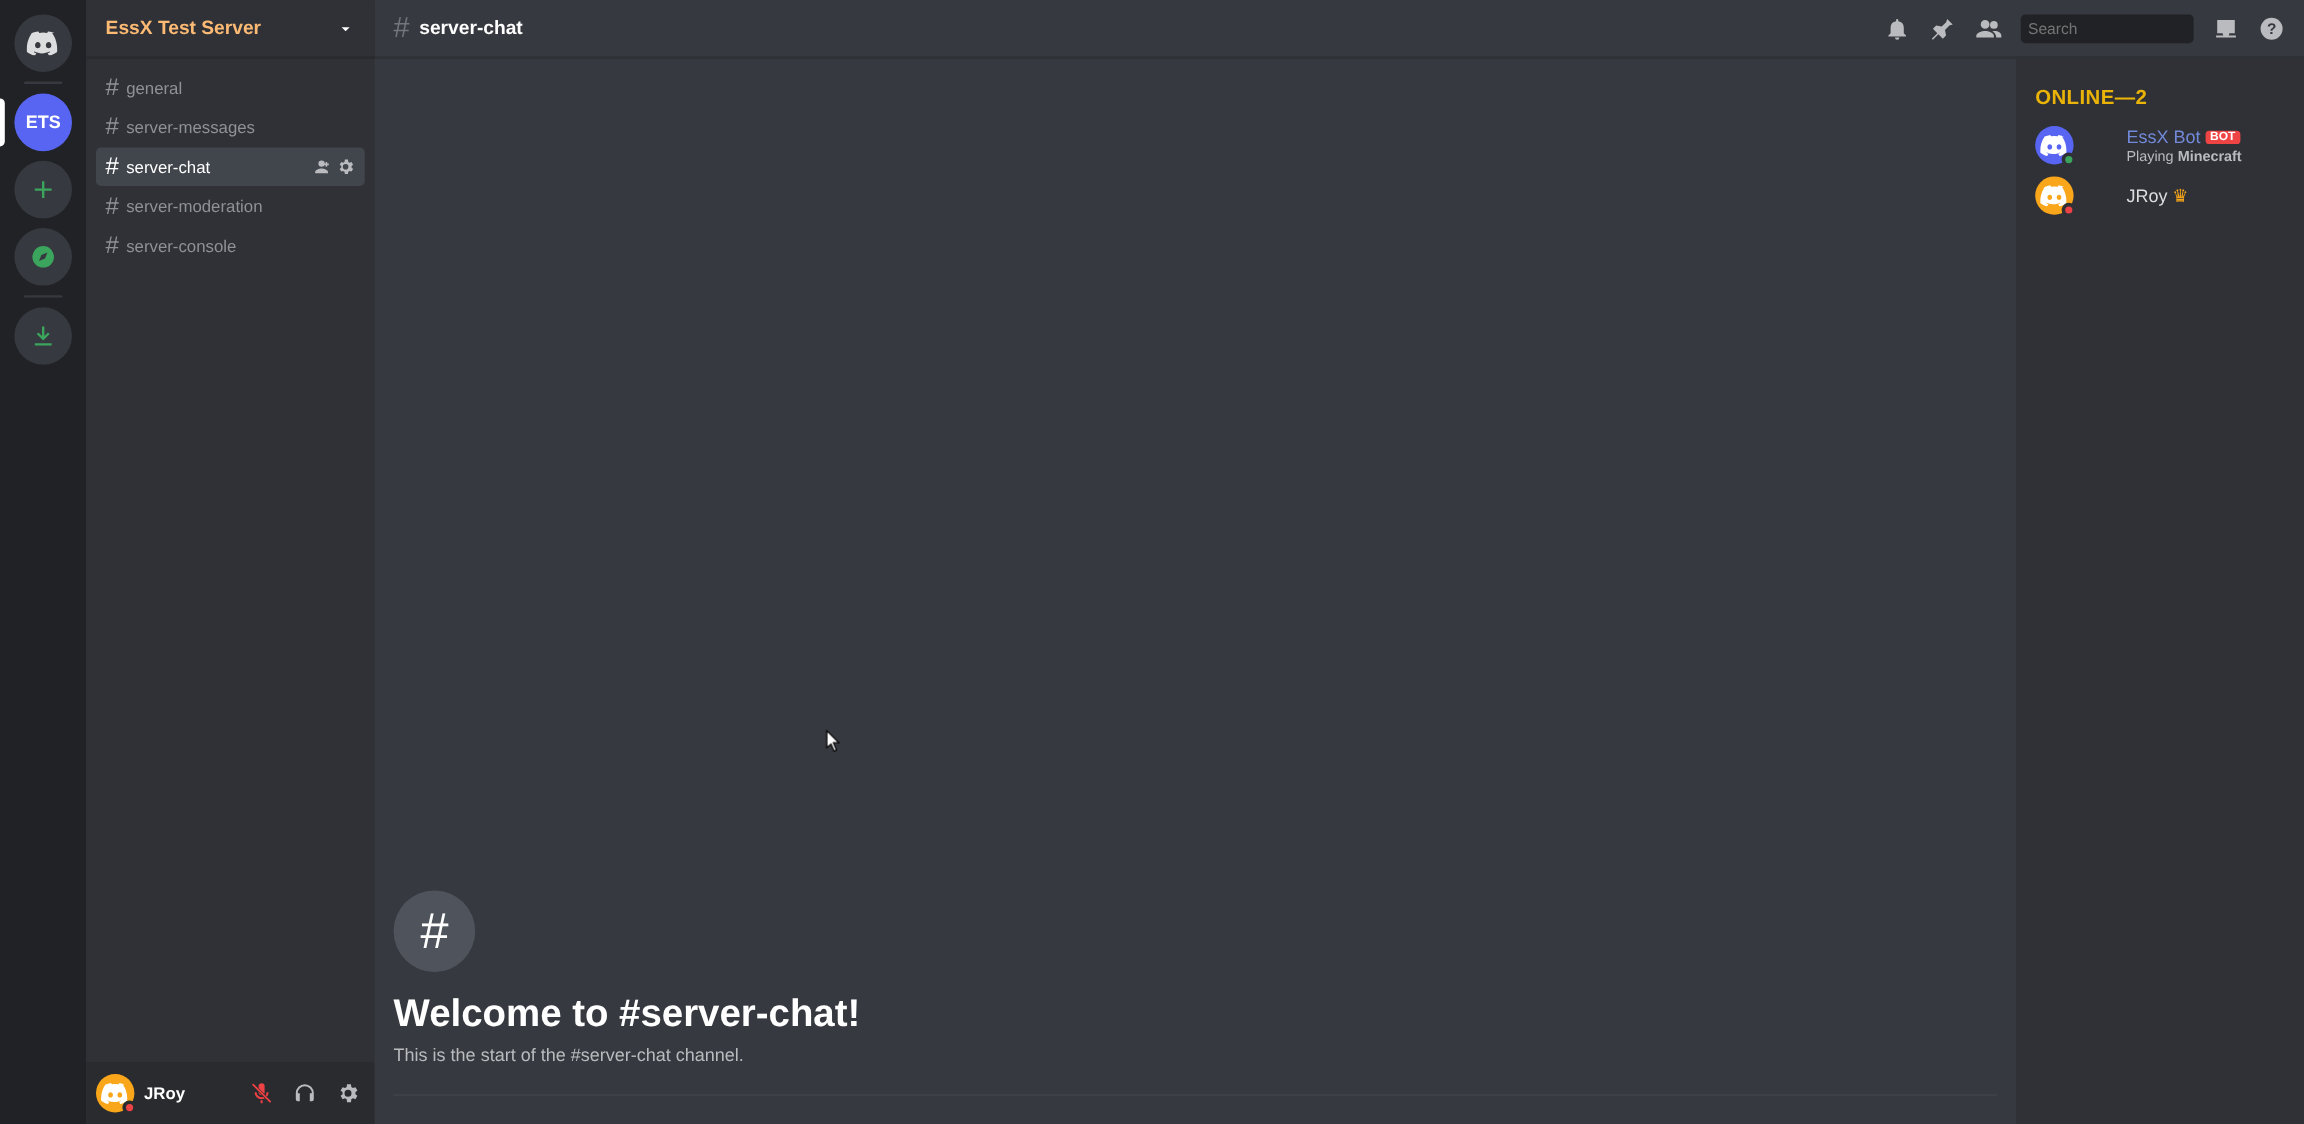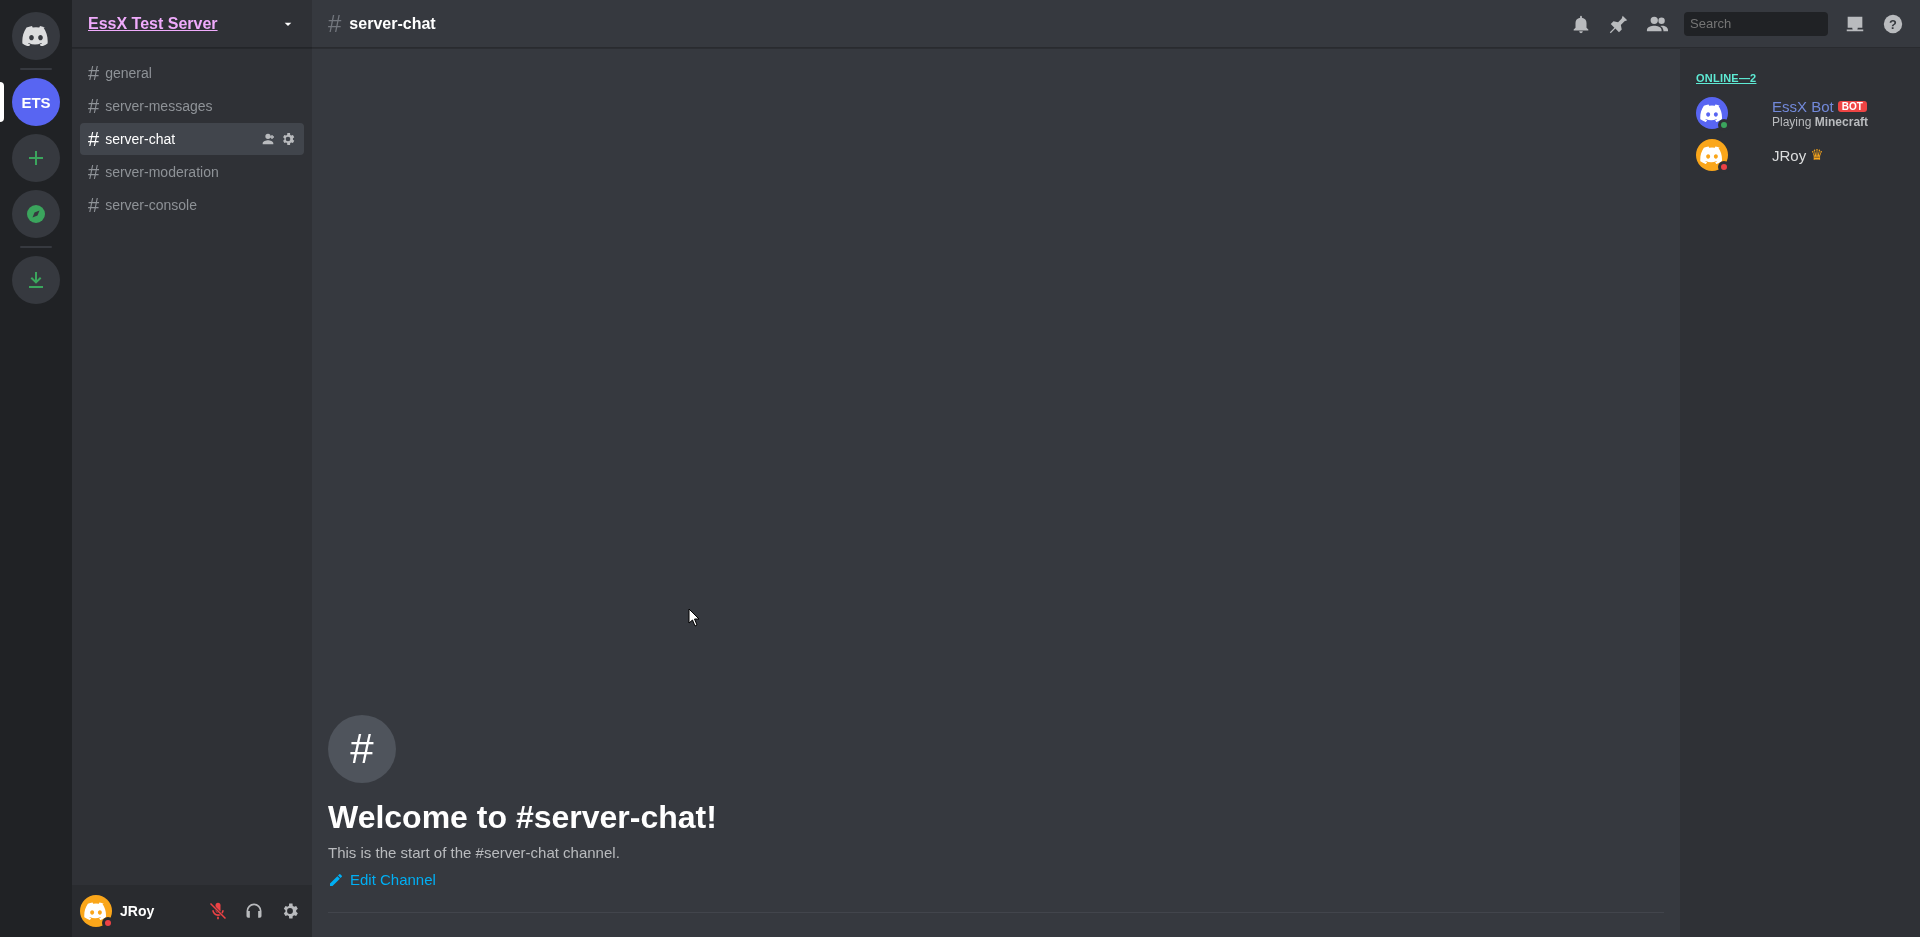--- a/index.html
+++ b/index.html
@@ -36,21 +36,21 @@
   width:240px; background:#2f3136;
   display:flex; flex-direction:column;
 }
 .srv-header {
   height:48px; padding:0 16px;
   display:flex; align-items:center; justify-content:space-between;
   border-bottom:1px solid rgba(0,0,0,.24);
   box-shadow:0 1px 0 rgba(4,4,5,.2);
   cursor:pointer;
 }
-.srv-header h1 { font-size:16px; font-weight:700; color:#f0abfc;text-decoration:underline; }
+.srv-header h1 { font-size:16px; font-weight:700; color:#fdba74; }
 .chanlist { flex:1; overflow-y:auto; padding-top:8px; }
 .cat {
   padding:16px 8px 0 16px; height:24px; box-sizing:content-box;
   display:flex; align-items:center; justify-content:space-between;
   color:#8e9297; cursor:pointer;
 }
 .cat:first-child{padding-top:8px;}
 .cat-name { font-size:12px; font-weight:600; letter-spacing:.02em; text-transform:uppercase; display:flex; align-items:center; gap:2px;}
 .cat-arrow{font-size:9px; transform:rotate(90deg); display:inline-block;}
 .chan {
@@ -137,22 +137,22 @@
 .compose .ricon{color:#b9bbbe;cursor:pointer;}
 .gif-badge{
   font-size:11px;font-weight:800;background:#b9bbbe;color:#40444b;
   padding:2px 4px;border-radius:4px;cursor:pointer;
 }
 
 .members{
   width:240px;background:#2f3136;padding:16px 8px;overflow-y:auto;flex:none;
 }
 .mem-head{
-  font-size:11px;font-weight:700;color:#5eead4;text-transform:uppercase;
-  padding:8px;letter-spacing:.02em;text-decoration:underline;
+  font-size:17px;font-weight:700;color:#eab308;text-transform:uppercase;
+  padding:8px;letter-spacing:.02em;
 }
 .member{
   display:flex;align-items:center;gap:12px;padding:4px 8px;height:42px;
   border-radius:4px;cursor:pointer;
 }
 .member .avatar .status{border-color:#2f3136;}
 .mem-lines{display:flex;flex-direction:column;min-width:0;margin-left:32px;}
 .mem-name{font-size:15px;font-weight:500;display:flex;align-items:center;gap:4px;}
 .mem-act{font-size:12px;color:#b9bbbe;white-space:nowrap;}
 .bot-badge{
@@ -305,26 +305,20 @@
         </svg>
       </span>
   </div>
 
   <div class="content">
     <div class="chat">
       <div class="msgs">
         <div class="welcome-icon">#</div>
         <div class="welcome-title">Welcome to #server-chat!</div>
         <div class="welcome-sub">This is the start of the #server-chat channel.</div>
-        <div class="edit-link">
-          <svg width="16" height="16" viewBox="0 0 24 24">
-              <path fill="currentColor" d="M3 17.25V21h3.75L17.81 9.94l-3.75-3.75zM20.71 7.04a1 1 0 0 0 0-1.41l-2.34-2.34a1 1 0 0 0-1.41 0L15 5.25l3.75 3.75z"></path>
-            </svg>
-          <span>Edit Channel</span>
-        </div>
         <div class="divider"></div>
       </div>
     </div>
 
     <div class="members">
       <div class="mem-head">ONLINE—2</div>
       <div id="memlist">
           <div class="member">
             <div class="avatar" style="background:#5865f2">
               <svg width="32" height="32" viewBox="0 0 28 20" style="padding:7px 4px">

